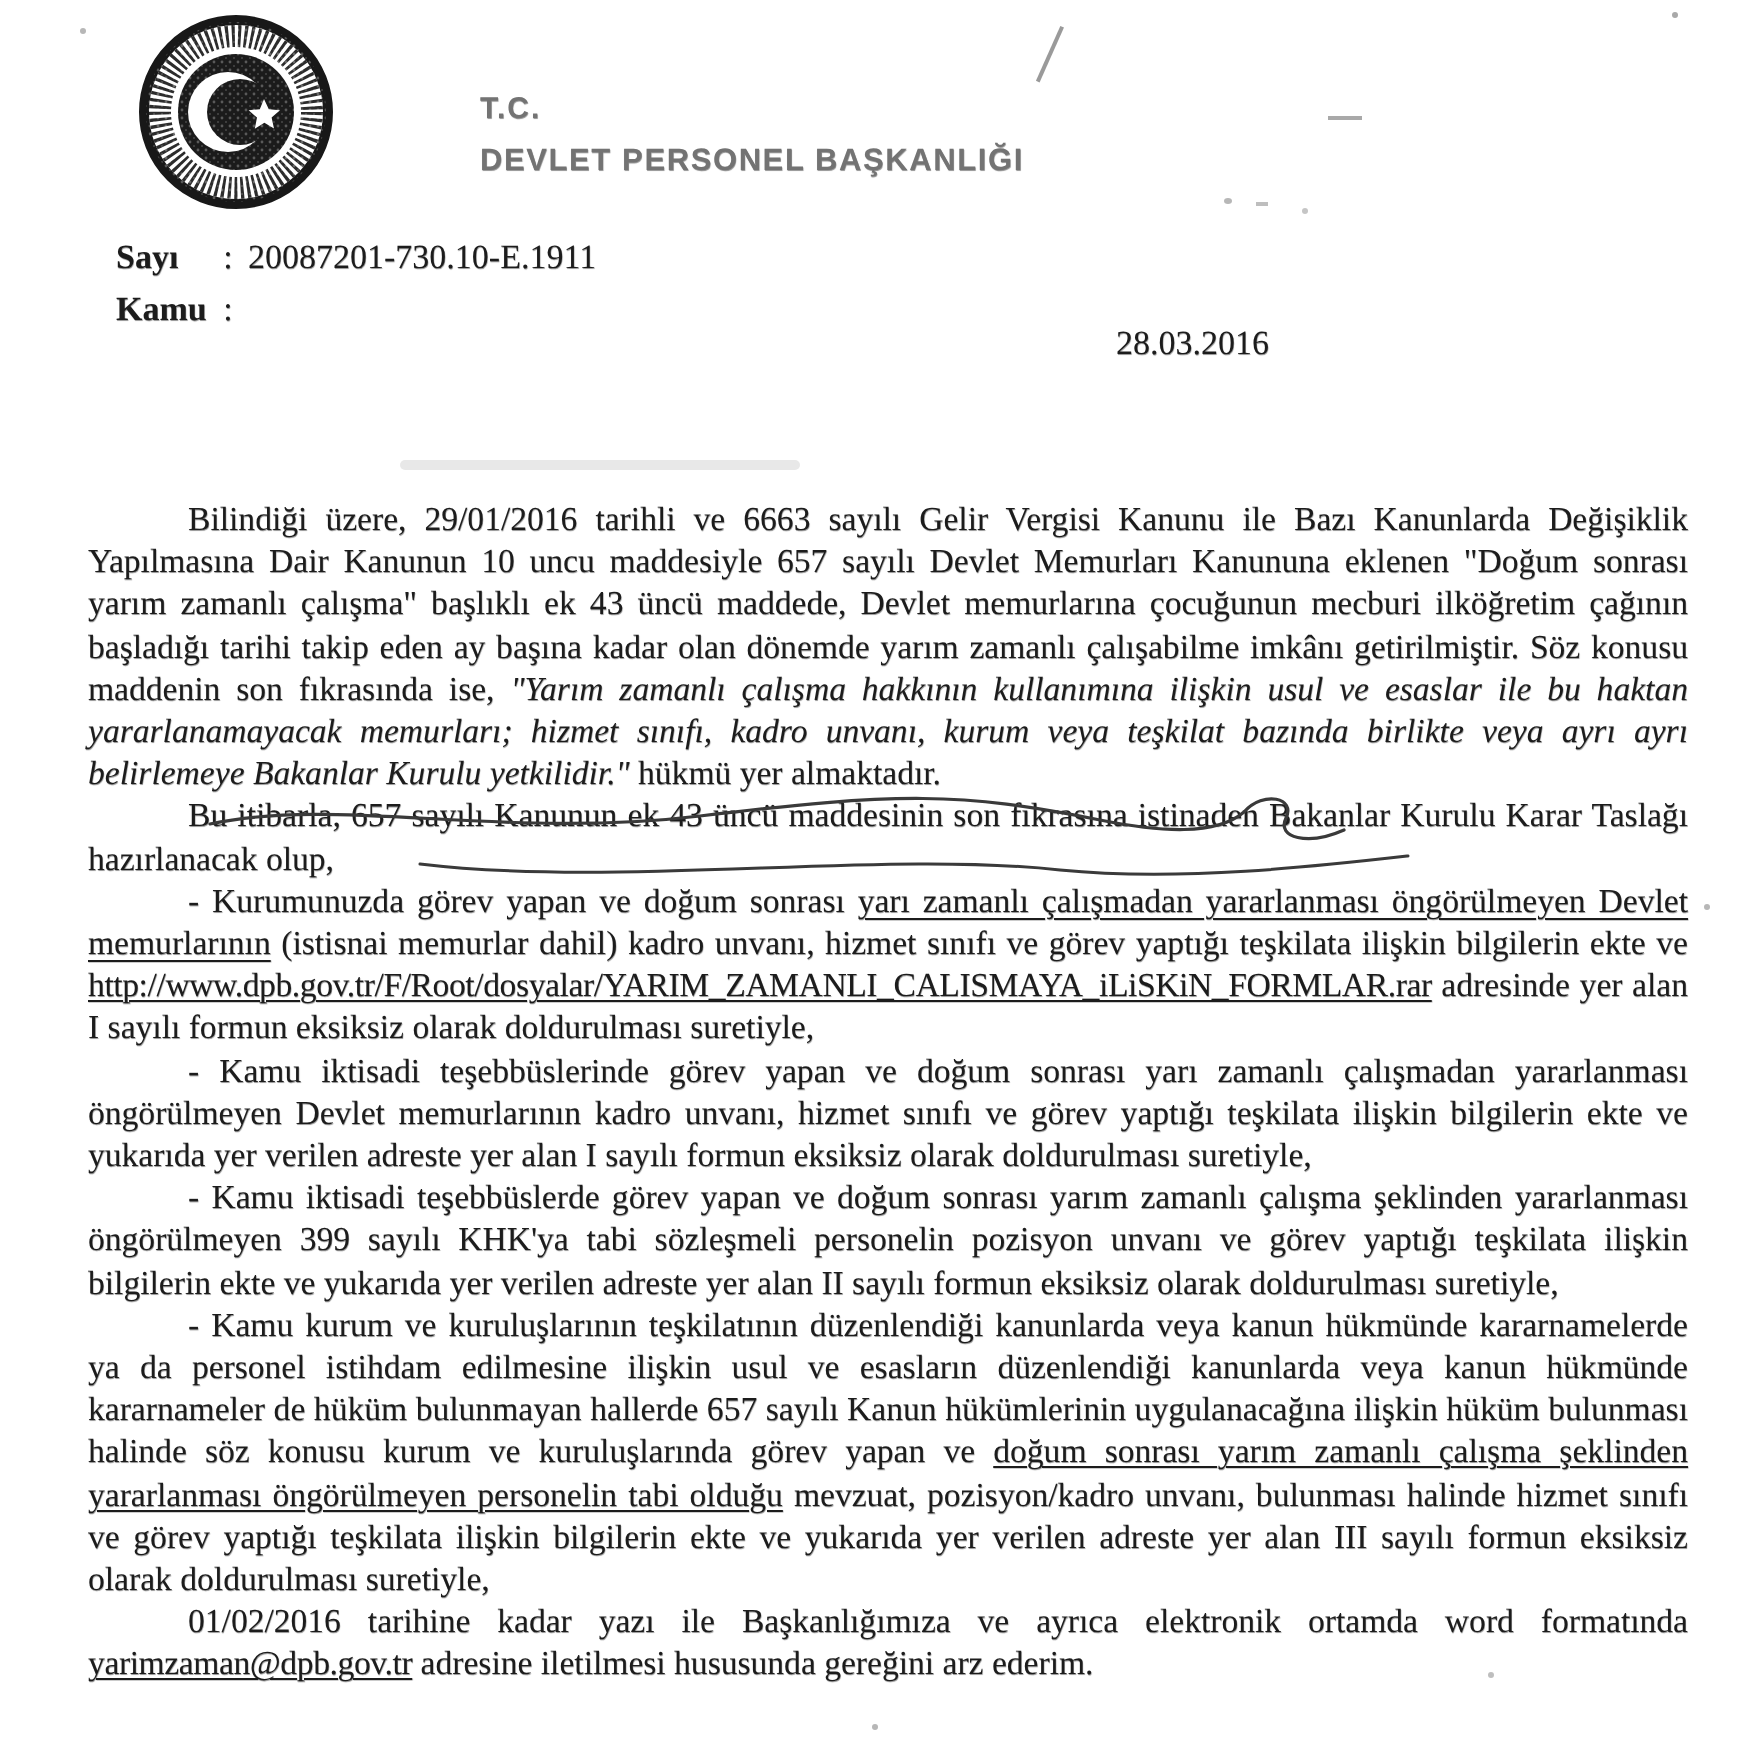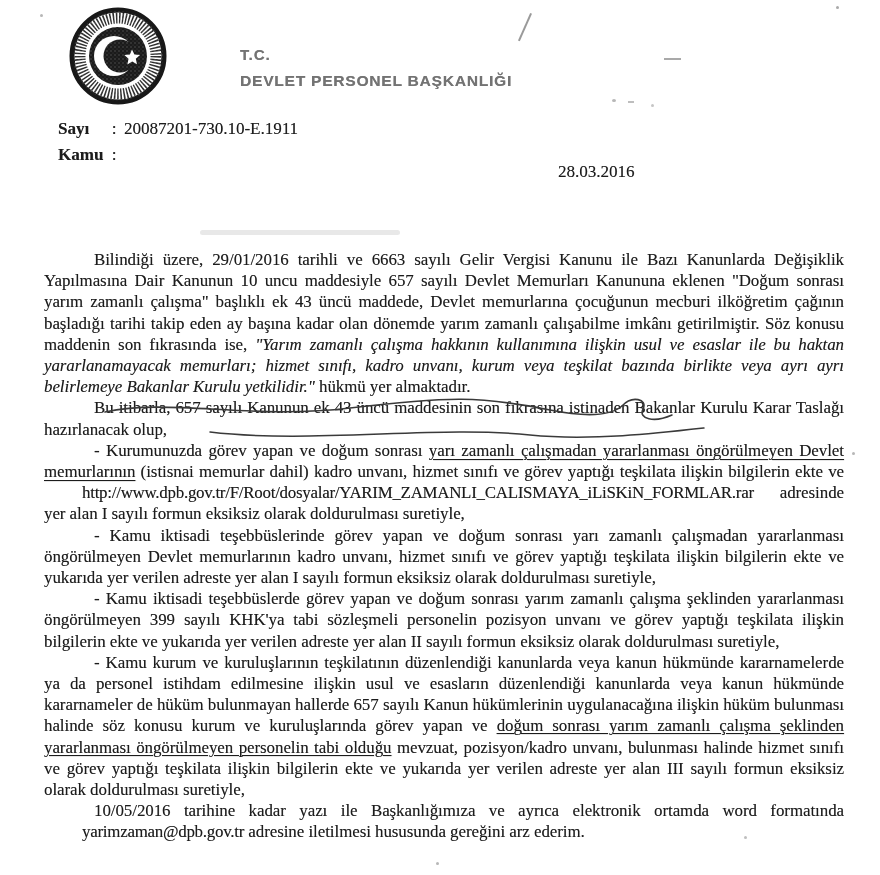--- a/index.html
+++ b/index.html
@@ -35,21 +35,21 @@
 
   .body{
     position:absolute;left:44px;top:249px;width:800px;
     font-size:16.8px;line-height:21.2px;
     text-align:justify;
   }
   .body p{margin:0;text-indent:50px;}
   .it{font-style:italic;}
   .ul{text-decoration:underline;text-decoration-thickness:1.1px;text-underline-offset:2px;}
   .uw{text-decoration:underline;text-decoration-thickness:1.1px;text-underline-offset:3px;}
-  .url{text-decoration-thickness:1.2px;text-underline-offset:2px;letter-spacing:-0.2px;margin-left:38px;}
+  .url{text-decoration:underline;text-decoration-thickness:1.2px;text-underline-offset:2px;letter-spacing:-0.2px;}
 
   .squiggle{position:absolute;left:60px;top:392px;width:680px;height:56px;pointer-events:none;}
 
   .artifact{position:absolute;background:#6f6f6f;opacity:0.55;}
   .a-slash{left:524px;top:12px;width:1.5px;height:30px;transform:rotate(24deg);opacity:0.7;}
   .a-dash{left:664px;top:58px;width:17px;height:2px;opacity:0.6;}
   .a-speck1{left:612px;top:99px;width:4px;height:3px;border-radius:50%;opacity:0.5;}
   .a-speck2{left:628px;top:101px;width:6px;height:2px;opacity:0.45;}
   .a-speck3{left:651px;top:104px;width:3px;height:3px;border-radius:50%;opacity:0.4;}
   .a-dot-tr{left:836px;top:6px;width:3px;height:3px;border-radius:50%;opacity:0.6;}
@@ -109,21 +109,21 @@
 
     <p><span>- Kurumunuzda görev yapan ve doğum sonrası </span><span class="uw">yarı zamanlı çalışmadan yararlanması öngörülmeyen Devlet memurlarının</span><span> (istisnai memurlar dahil) kadro unvanı, hizmet sınıfı ve görev yaptığı teşkilata ilişkin bilgilerin ekte ve </span><span class="url">http://www.dpb.gov.tr/F/Root/dosyalar/YARIM_ZAMANLI_CALISMAYA_iLiSKiN_FORMLAR.rar</span><span> adresinde yer alan I sayılı formun eksiksiz olarak doldurulması suretiyle,</span></p>
 
     <p><span>- Kamu iktisadi teşebbüslerinde görev yapan ve doğum sonrası yarı zamanlı çalışmadan yararlanması öngörülmeyen Devlet memurlarının kadro unvanı, hizmet sınıfı ve görev yaptığı teşkilata ilişkin bilgilerin ekte ve yukarıda yer verilen adreste yer alan I sayılı formun eksiksiz olarak doldurulması suretiyle,</span></p>
 
     <p><span>- Kamu iktisadi teşebbüslerde görev yapan ve doğum sonrası yarım zamanlı çalışma şeklinden yararlanması öngörülmeyen 399 sayılı KHK'ya tabi sözleşmeli personelin pozisyon unvanı ve görev yaptığı teşkilata ilişkin bilgilerin ekte ve yukarıda yer verilen adreste yer alan II sayılı formun eksiksiz olarak doldurulması suretiyle,</span></p>
 
     <p><span>- Kamu kurum ve kuruluşlarının teşkilatının düzenlendiği kanunlarda veya kanun hükmünde kararnamelerde ya da personel istihdam edilmesine ilişkin usul ve esasların düzenlendiği kanunlarda veya kanun hükmünde kararnameler de hüküm bulunmayan hallerde 657 sayılı Kanun hükümlerinin uygulanacağına ilişkin hüküm bulunması halinde söz konusu kurum ve kuruluşlarında görev yapan ve </span><span class="ul">doğum sonrası yarım zamanlı çalışma şeklinden yararlanması öngörülmeyen personelin tabi olduğu</span><span> mevzuat, pozisyon/kadro unvanı, bulunması halinde hizmet sınıfı ve görev yaptığı teşkilata ilişkin bilgilerin ekte ve yukarıda yer verilen adreste yer alan III sayılı formun eksiksiz olarak doldurulması suretiyle,</span></p>
 
 
-    <p><span>10/05/2016 tarihine kadar yazı ile Başkanlığımıza ve ayrıca elektronik ortamda word formatında </span><span class="url">yarimzaman@dpb.gov.tr</span><span> adresine iletilmesi hususunda gereğini arz ederim.</span></p>
+    <p><span>01/02/2016 tarihine kadar yazı ile Başkanlığımıza ve ayrıca elektronik ortamda word formatında </span><span class="url">yarimzaman@dpb.gov.tr</span><span> adresine iletilmesi hususunda gereğini arz ederim.</span></p>
   </div>
 
   <svg class="squiggle" viewBox="0 0 680 56">
     <path d="M45 20 C 110 6, 190 28, 290 16 S 420 4, 490 18 C 520 24, 548 26, 562 14 C 572 3, 588 7, 583 17 C 578 27, 594 31, 612 23" fill="none" stroke="#3a3a3a" stroke-width="1.6" stroke-linecap="round"></path>
     <path d="M150 40 C 250 52, 380 33, 470 43 C 530 49, 600 41, 644 36" fill="none" stroke="#3a3a3a" stroke-width="1.5" stroke-linecap="round"></path>
   </svg>
 
   <div class="artifact a-slash"></div>
   <div class="artifact a-dash"></div>
   <div class="artifact a-speck1"></div>

